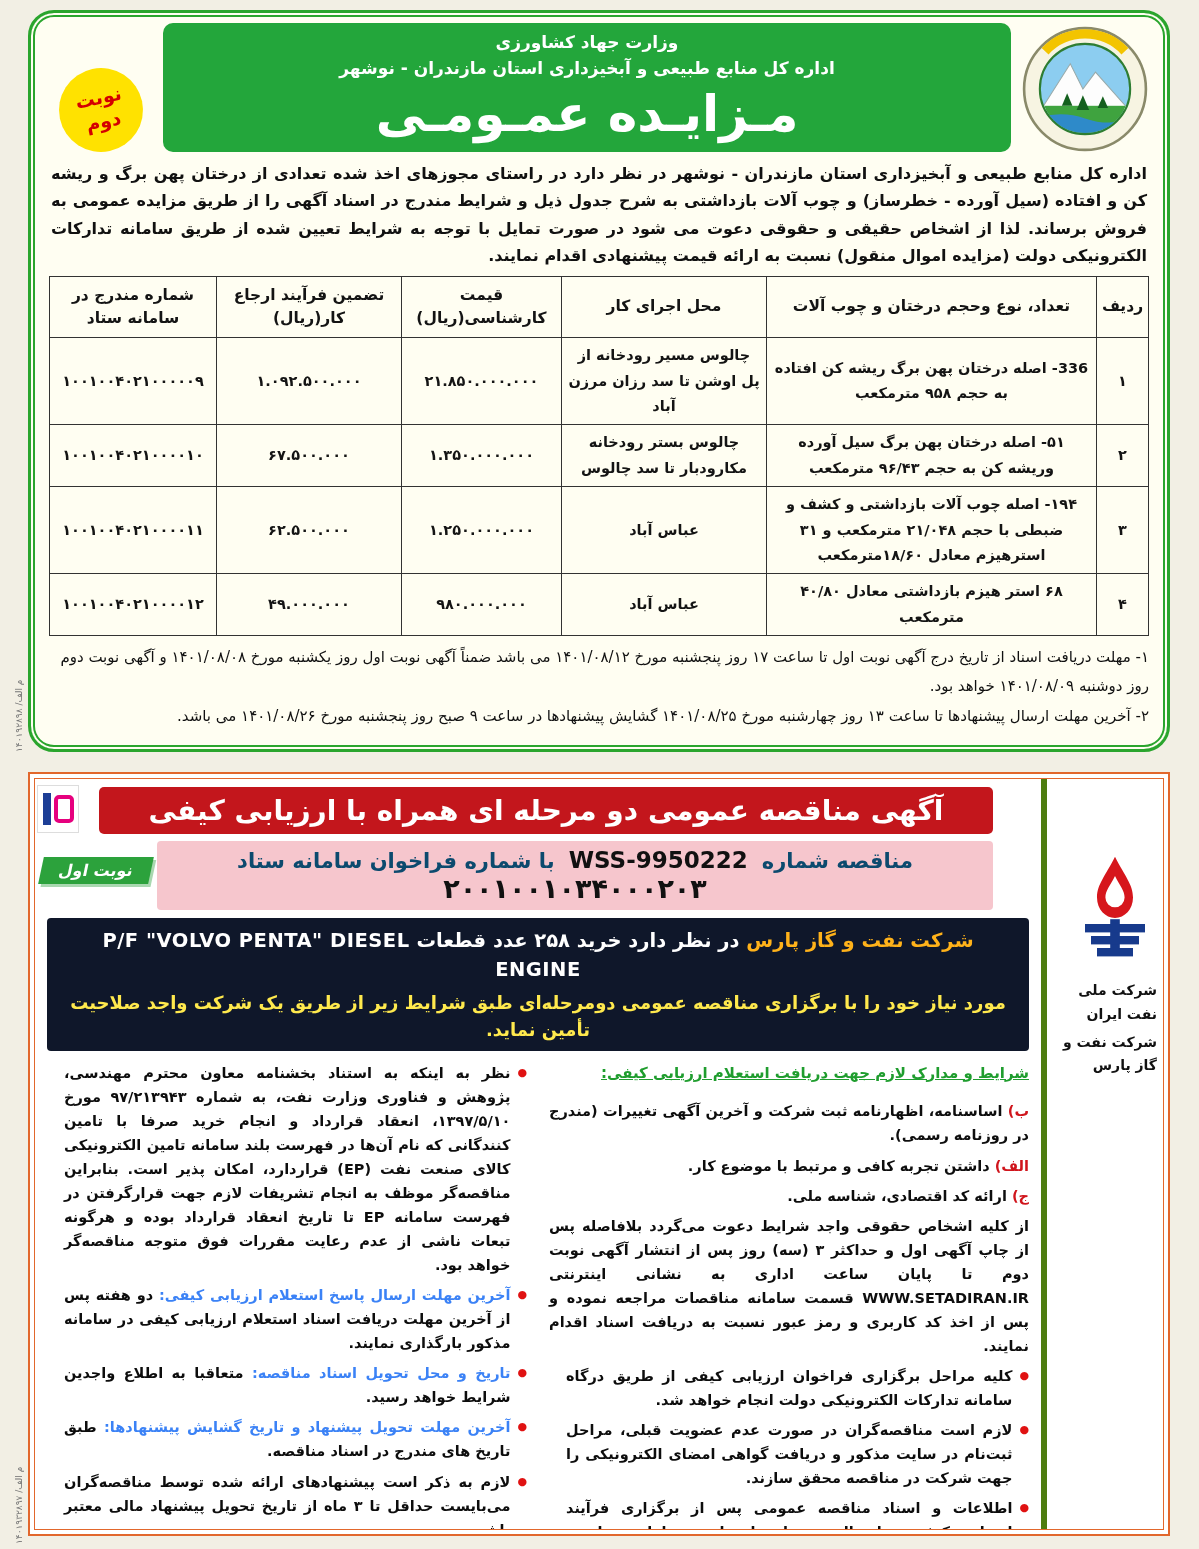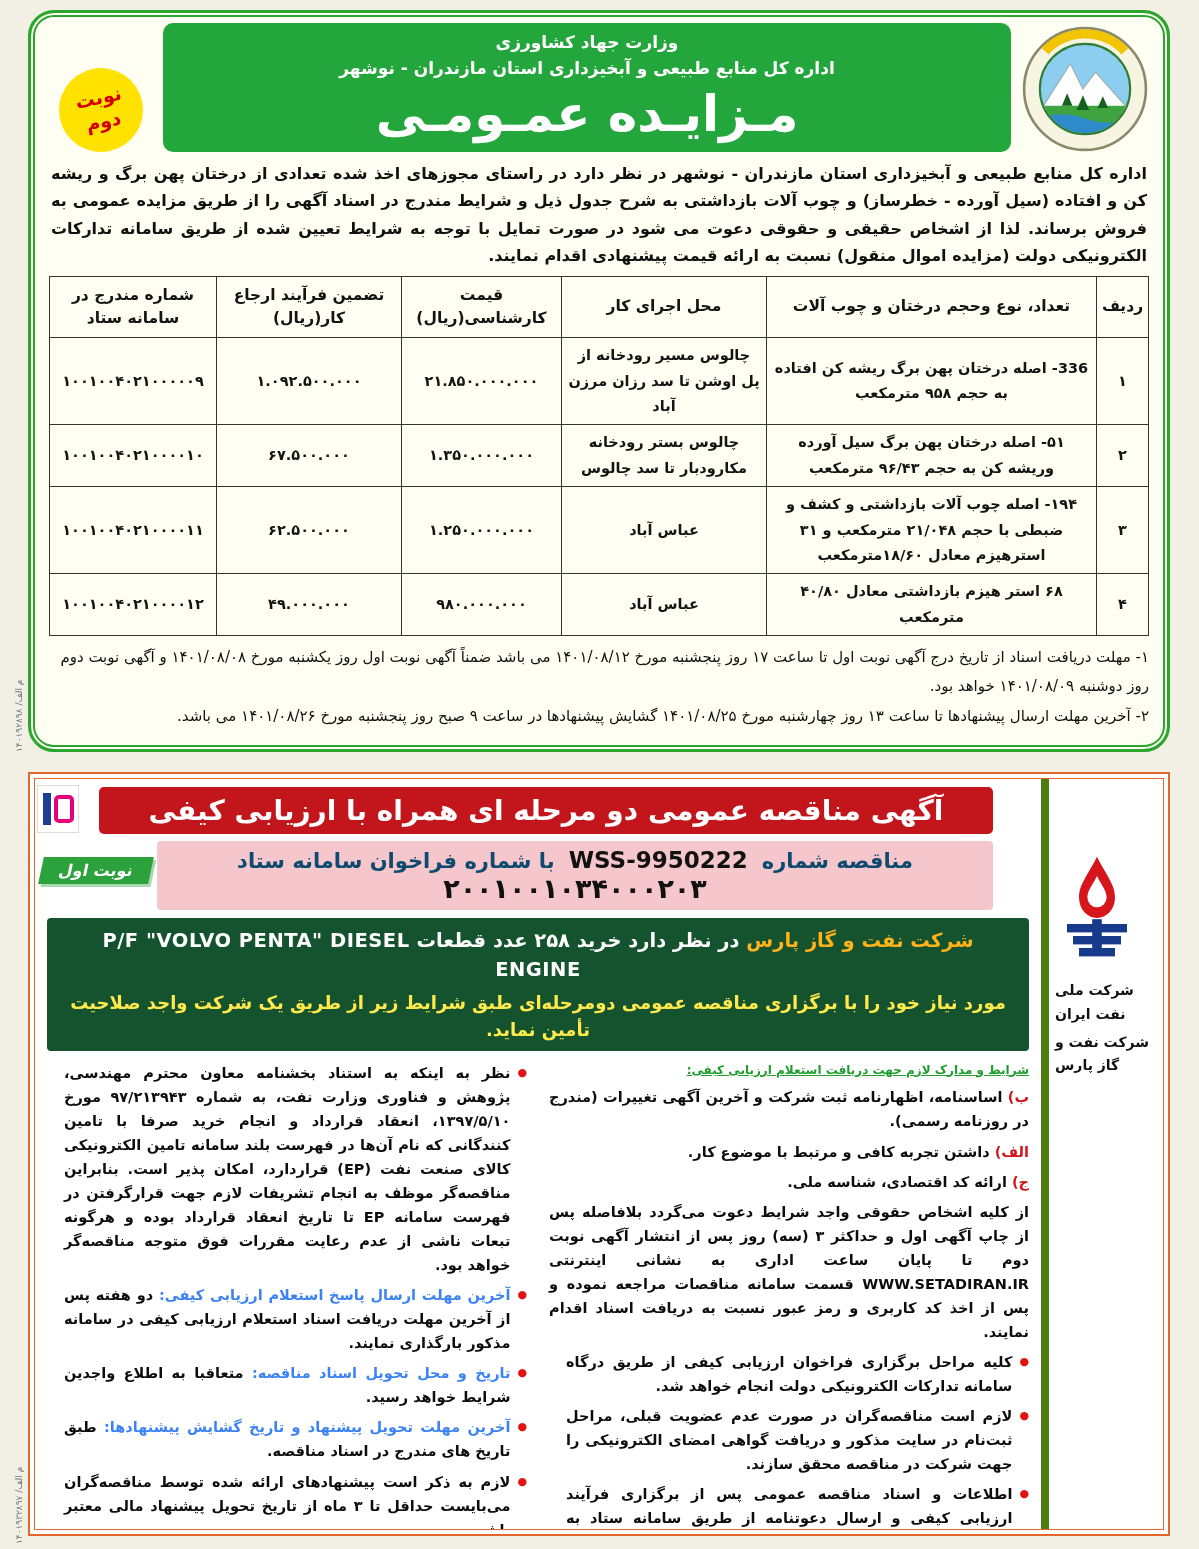--- a/index.html
+++ b/index.html
@@ -30,47 +30,47 @@
 
   .side-code { position:absolute; left:14px; transform:rotate(-90deg); transform-origin:left top;
                font-size:9px; color:#777; letter-spacing:1px; white-space:nowrap; }
   .side-code.top { top:752px; }
   .side-code.bottom { top:1544px; }
 
   
   .ad2 { position:absolute; top:772px; left:28px; width:1142px; height:764px;
          background:#fff; border:2px solid #e2672c; padding:4px; }
   .ad2-inner { border:1px solid #e2672c; height:100%; display:flex; direction:rtl; background:#fff; overflow:hidden; }
-  .strip { flex:0 0 122px; border-left:8px solid #4d7c0f; padding:74px 6px 8px; text-align:left; }
+  .strip { flex:0 0 122px; border-left:6px solid #4d7c0f; padding:74px 6px 8px; text-align:right; }
   .cap { font-size:14px; font-weight:bold; color:#111; line-height:1.7; margin-top:4px; }
   .main2 { flex:1; position:relative; padding:8px 12px 6px; display:flex; flex-direction:column; overflow:hidden; }
 
   .banner-red { background:#c3161c; color:#fff; font-size:28px; font-weight:bold; text-align:center;
                 border-radius:5px; padding:7px 6px; margin:0 36px 0 48px; margin-right:36px; margin-left:52px; }
   .decor { position:absolute; left:2px; top:6px; width:42px; height:48px; background:#fff; border:1px solid #ddd;
            display:flex; align-items:center; justify-content:center; gap:3px; }
   .d1 { width:20px; height:28px; border:4px solid #e6007e; border-radius:5px; }
   .d2 { width:8px; height:32px; background:#1d3e96; }
   .banner-pink { background:#f6c6cd; border-radius:4px; margin:7px 36px 0 110px; padding:6px 8px; text-align:center; }
   .banner-pink .lbl { font-size:21px; font-weight:bold; color:#0c4a6e; margin:0 5px; }
   .banner-pink .wss { font-size:23px; font-weight:bold; color:#111; direction:ltr; unicode-bidi:embed; margin:0 4px; }
   .banner-pink .setadno { font-size:27px; font-weight:bold; color:#111; letter-spacing:3px; margin:0 4px; }
   .ribbon { position:absolute; right:auto; left:6px; top:78px; background:#2ca23c; color:#fff;
             font-size:16px; font-weight:bold; padding:4px 18px; transform:skewX(-12deg);
             box-shadow:3px 3px 0 #a9d8b0; z-index:3; }
-  .bluebox { margin-top:8px; background:#14532d; color:#fff; border-radius:4px; text-align:center; padding:8px 10px; }
+  .bluebox { margin-top:8px; background:#0f172a; color:#fff; border-radius:4px; text-align:center; padding:8px 10px; }
   .bb1 { font-size:19.5px; font-weight:bold; line-height:1.5; }
   .bb1 .co { color:#ffb21a; }
   .bb1 .en { direction:ltr; unicode-bidi:embed; letter-spacing:0.5px; }
   .bb2 { color:#ffe94d; font-size:18px; font-weight:bold; margin-top:4px; line-height:1.5; }
 
   .cols { display:flex; gap:22px; margin-top:10px; flex:1; }
   .col { width:50%; font-size:14.5px; font-weight:bold; color:#0d0d0d; text-align:justify; line-height:1.66; }
   .col p { margin-bottom:6px; }
-  .g-head { color:#1f9d2e; font-size:12px; text-decoration:underline; margin-bottom:5px; }
+  .g-head { color:#1f9d2e; font-size:15px; text-decoration:underline; margin-bottom:14px; }
   .rl { color:#d0151c; }
   .gl { color:#3b82f6; }
   .url { direction:ltr; unicode-bidi:embed; }
   .bullet { display:flex; gap:7px; }
   .bullet .b { color:#e01212; font-size:11px; line-height:2.2; flex:0 0 auto; }
   .bullet .txt { flex:1;margin-left:17px; }
 </style>
 </head>
 <body>
 

